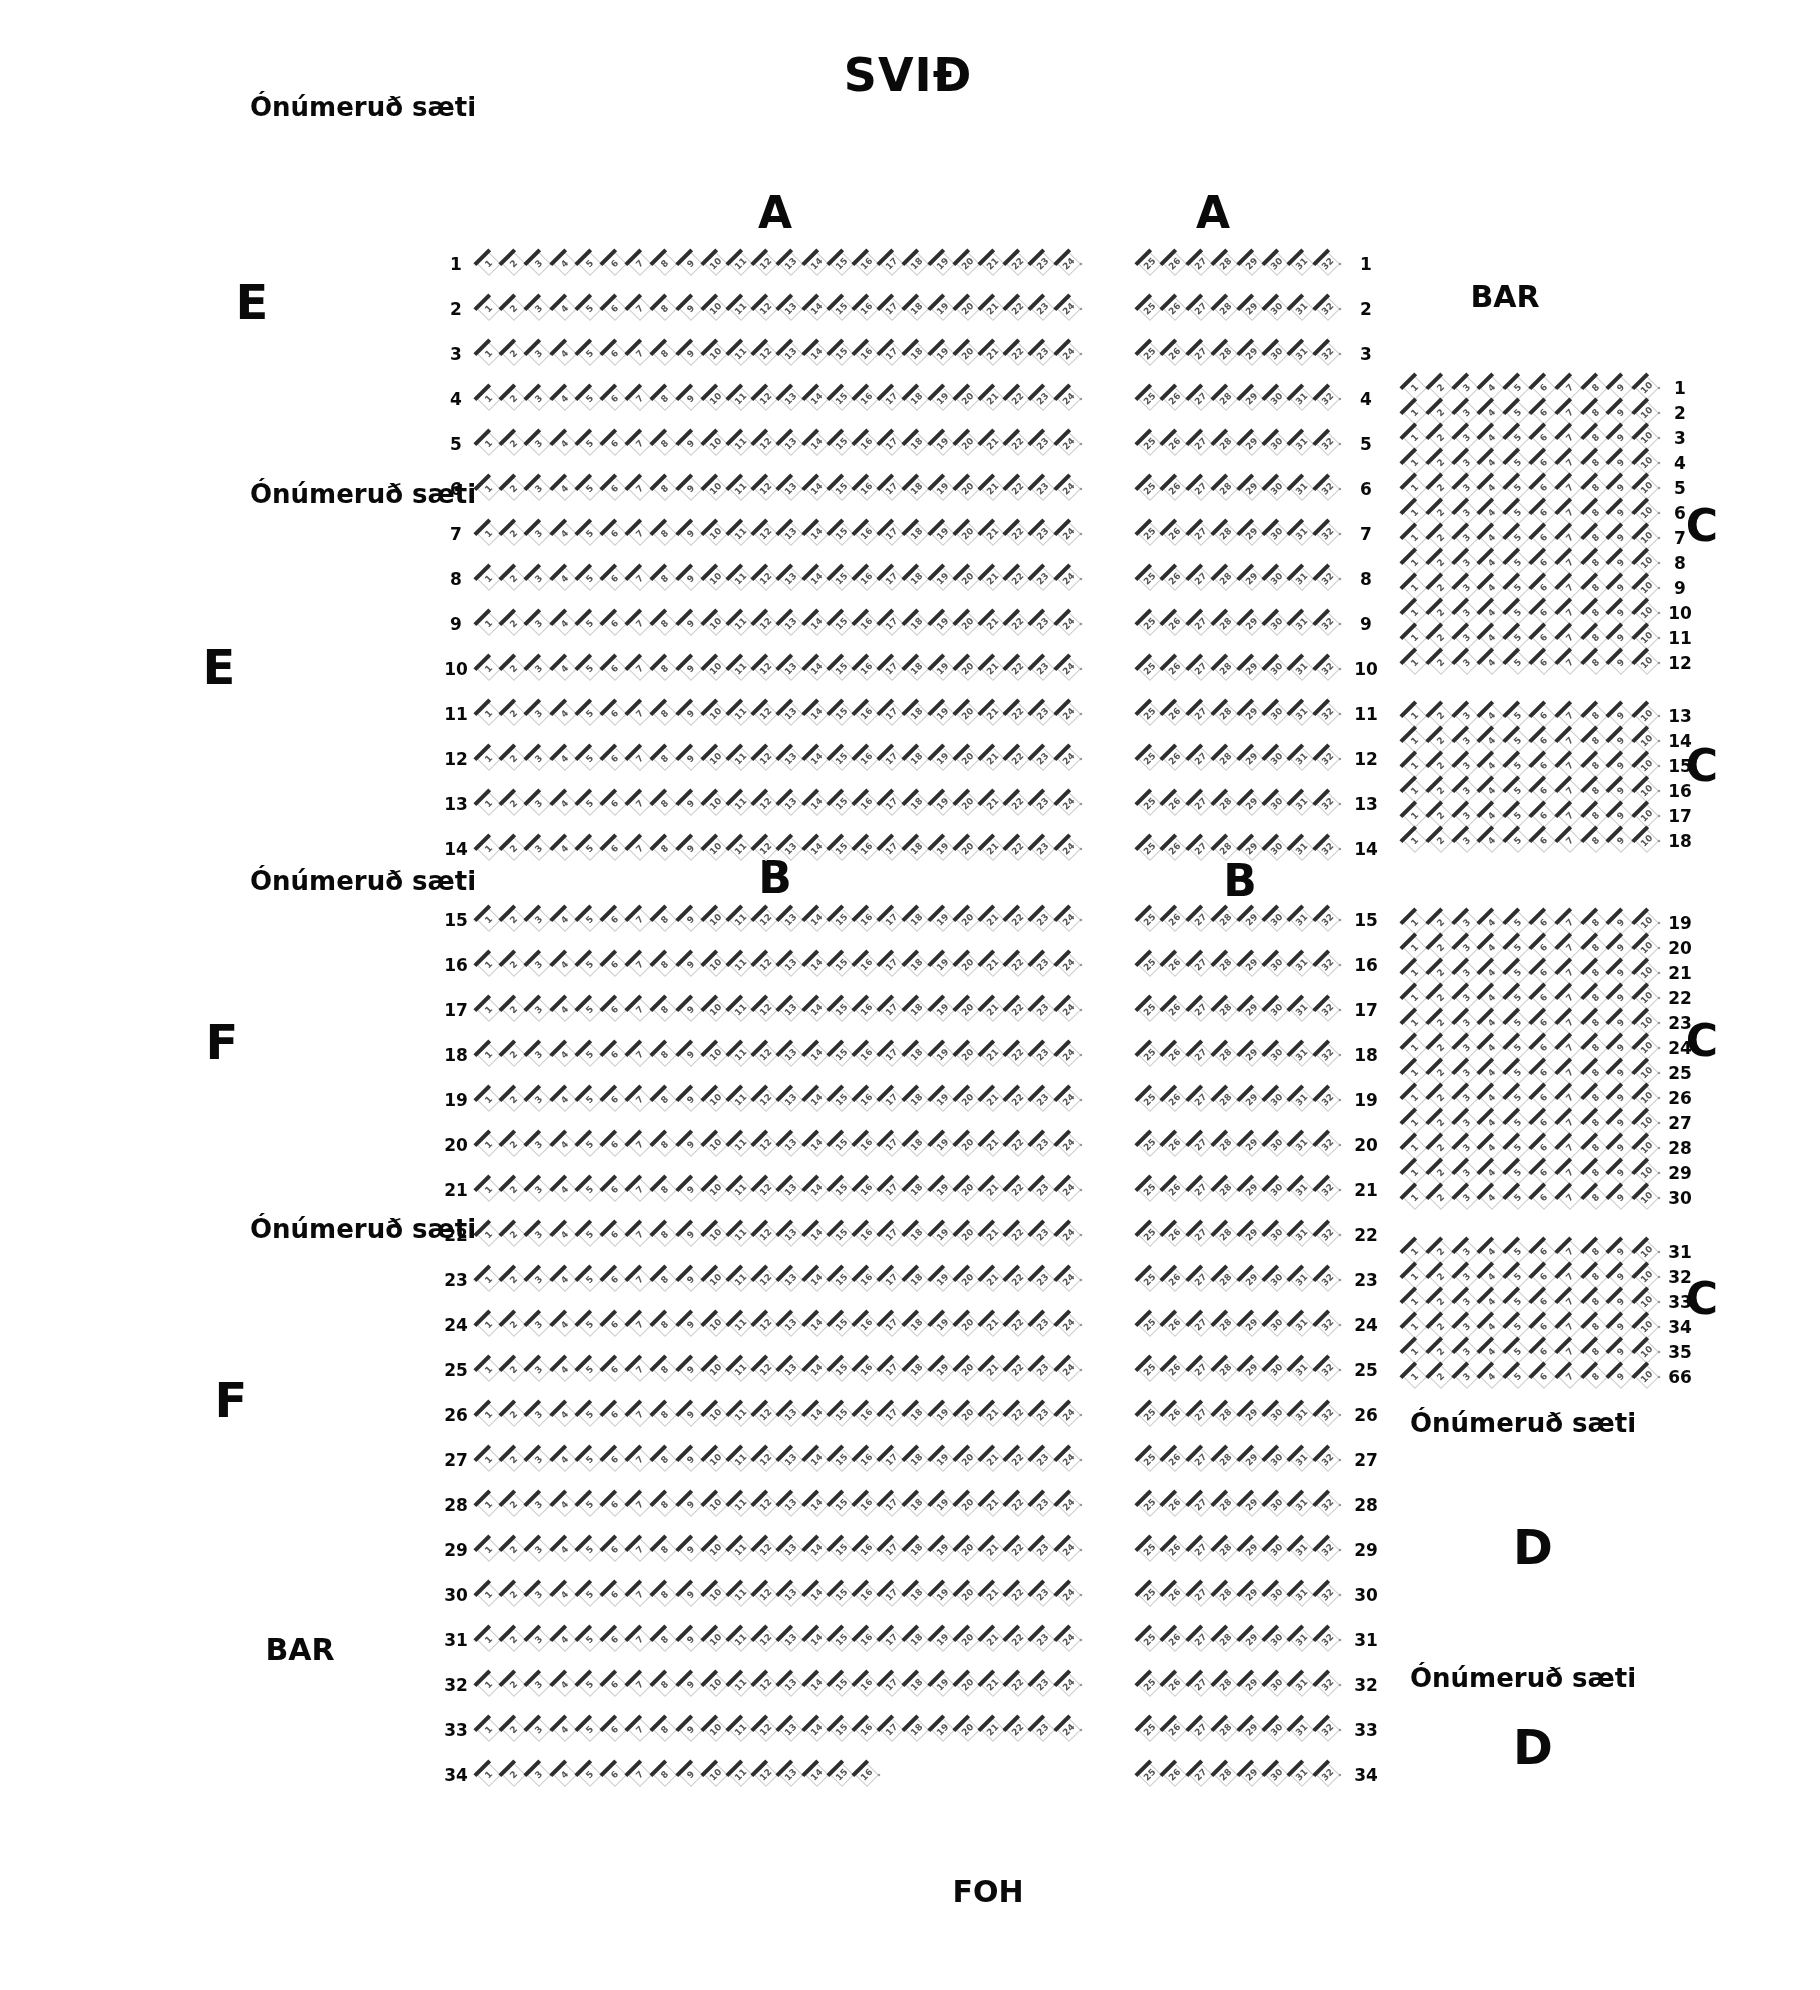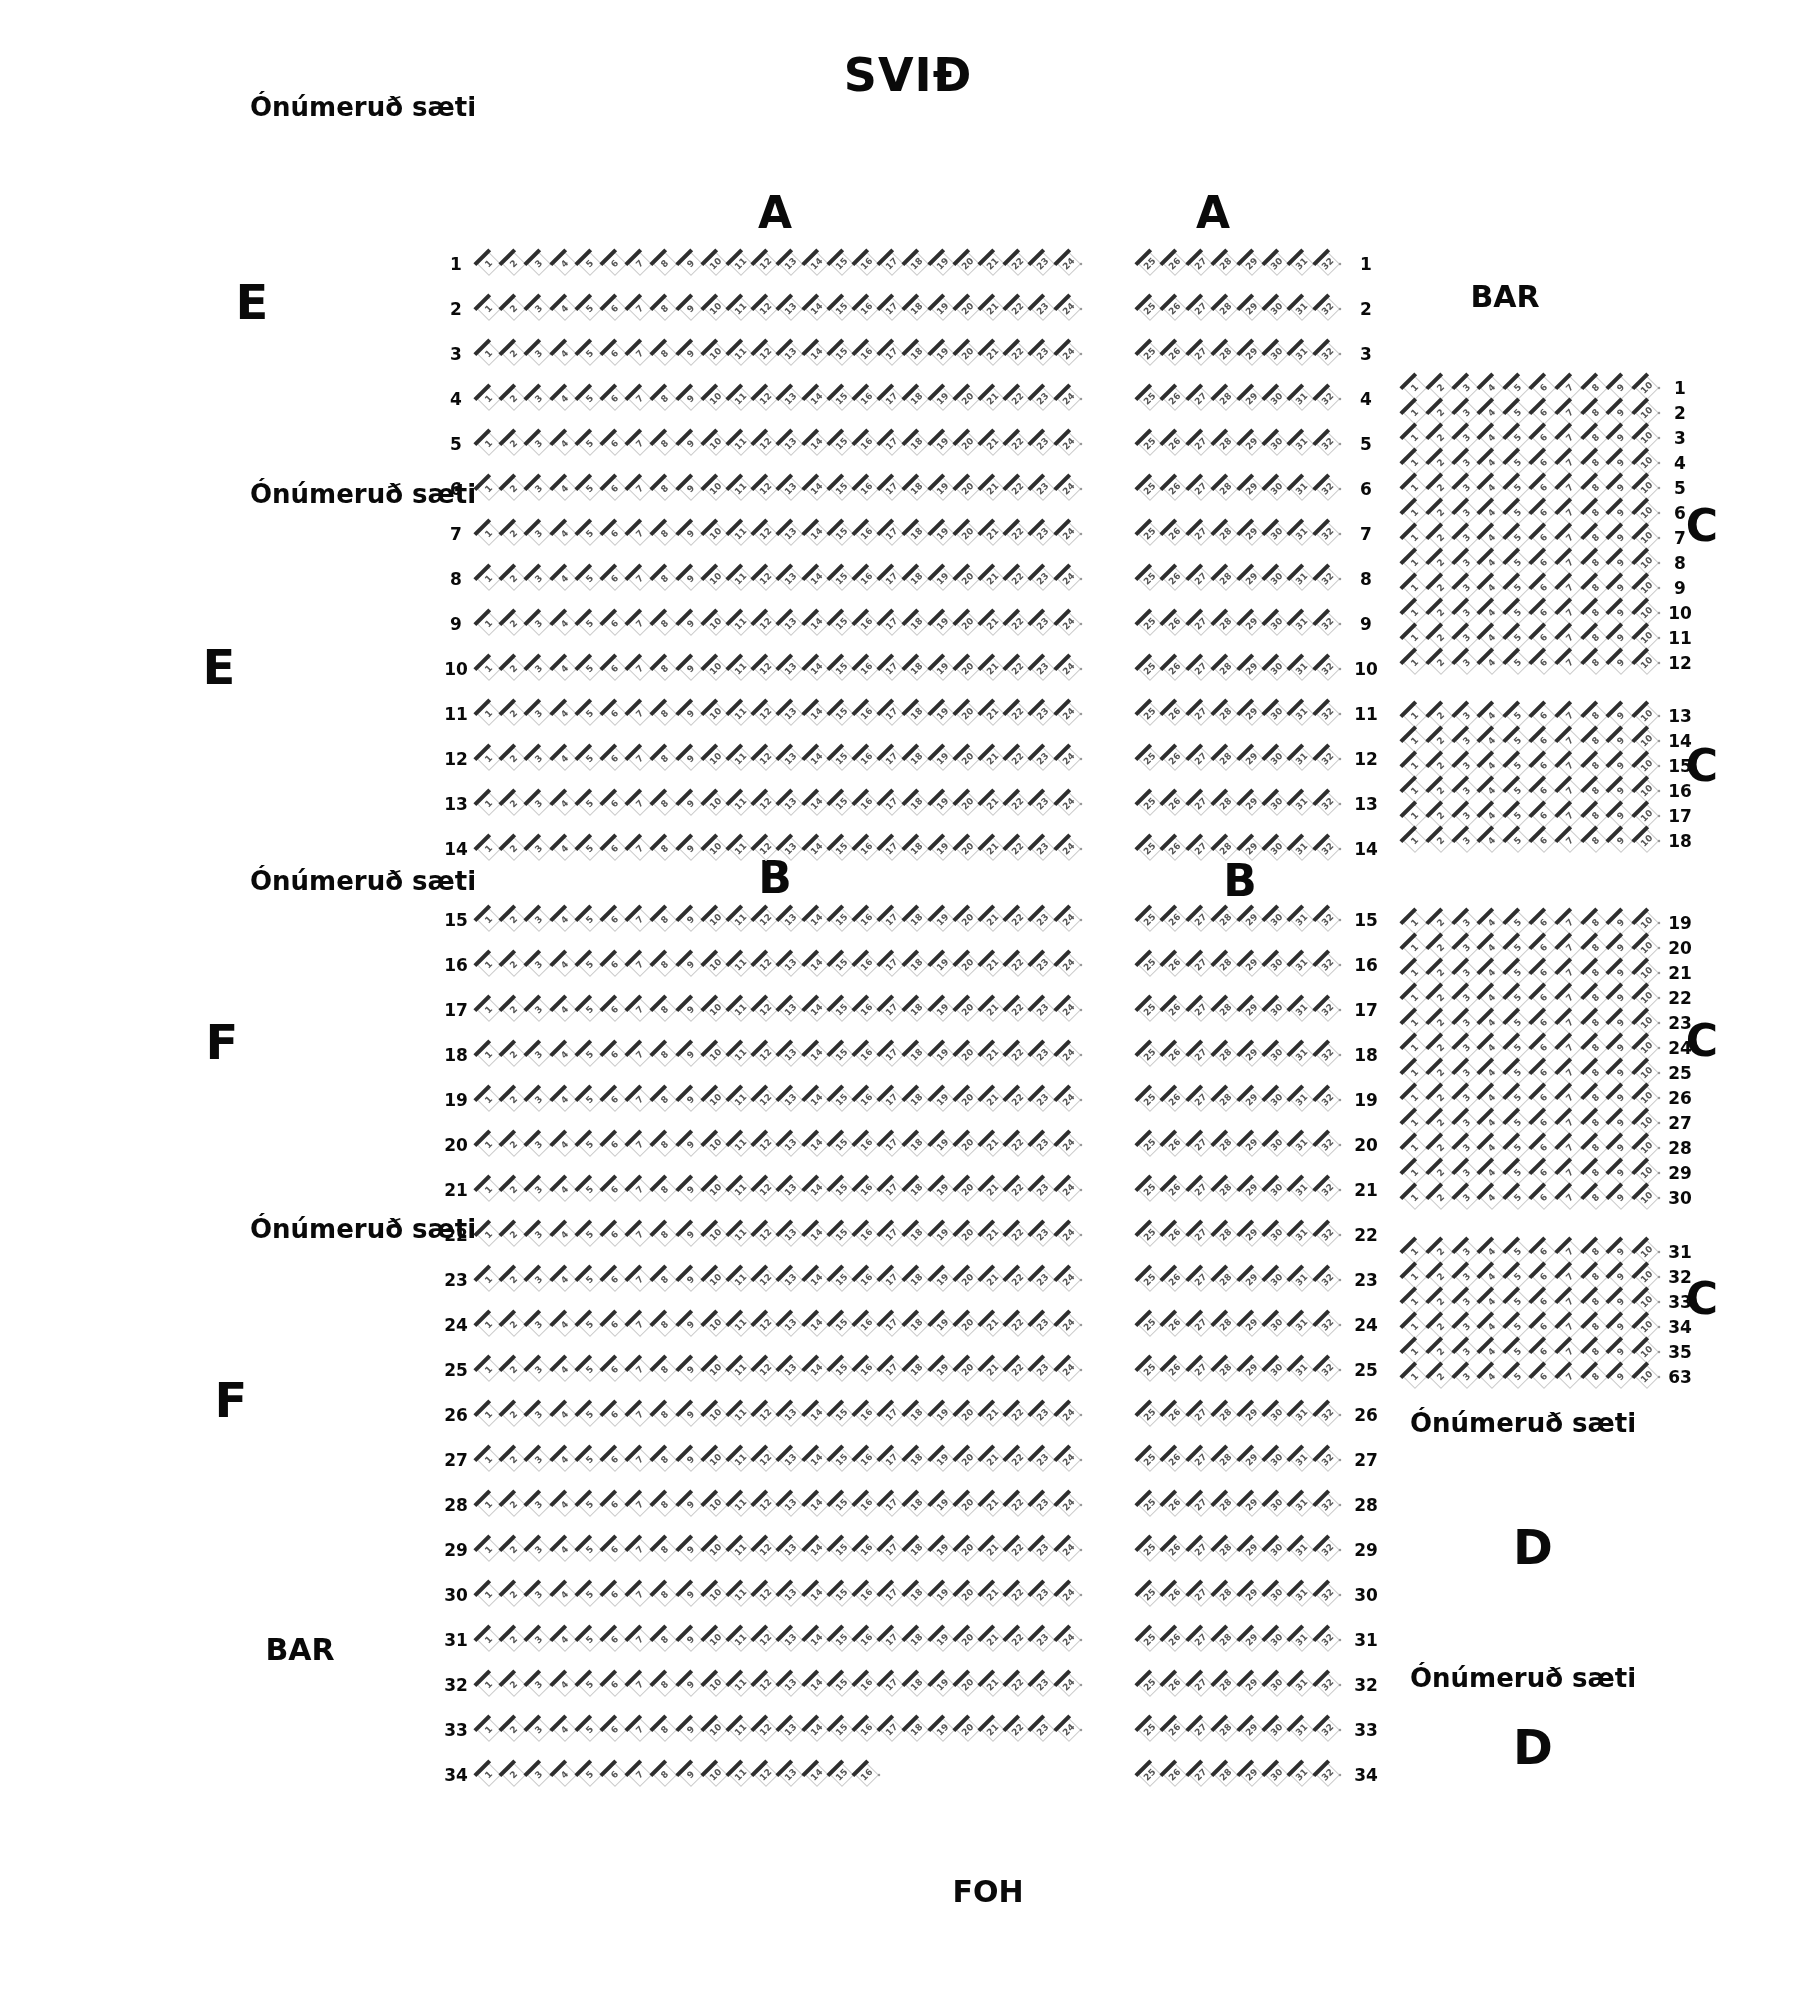--- a/index.html
+++ b/index.html
@@ -4513,15 +4513,15 @@
       </div>
       <div class="seat" style="left: 1595.6px; top: 1377px;">
         <span>8</span>
       </div>
       <div class="seat" style="left: 1621.4px; top: 1377px;">
         <span>9</span>
       </div>
       <div class="seat" style="left: 1647.2px; top: 1377px;">
         <span>10</span>
       </div>
-      <div class="row-num" style="left: 1680px; top: 1377px;">63</div>
+      <div class="row-num" style="left: 1680px; top: 1377px;">66</div>
     </div>
 </div>
 
 </body></html>

